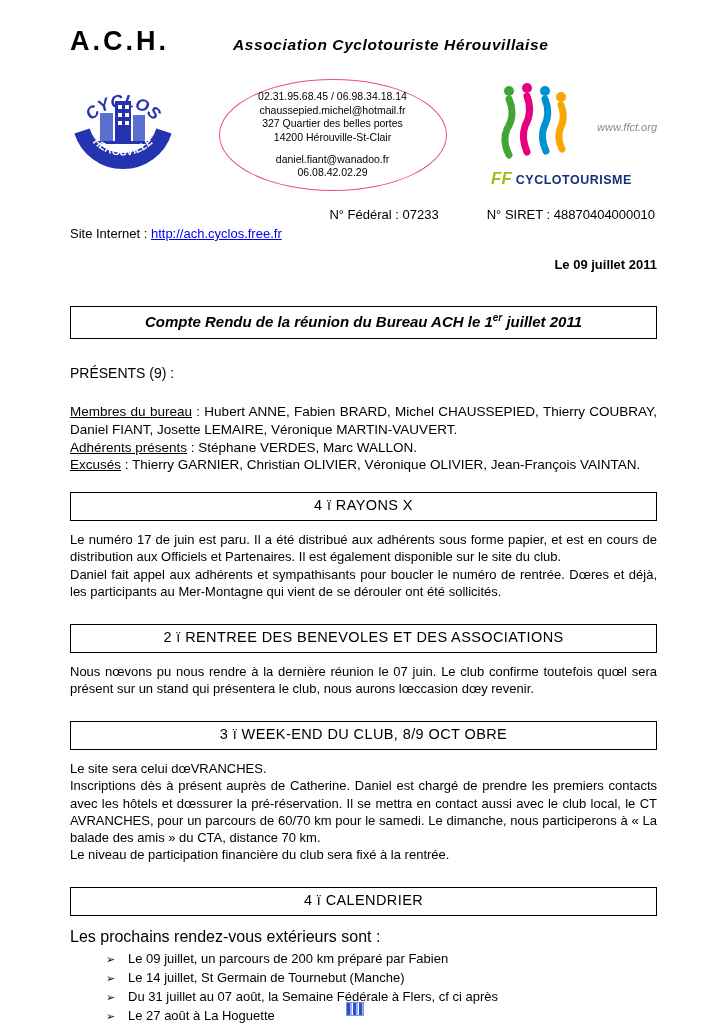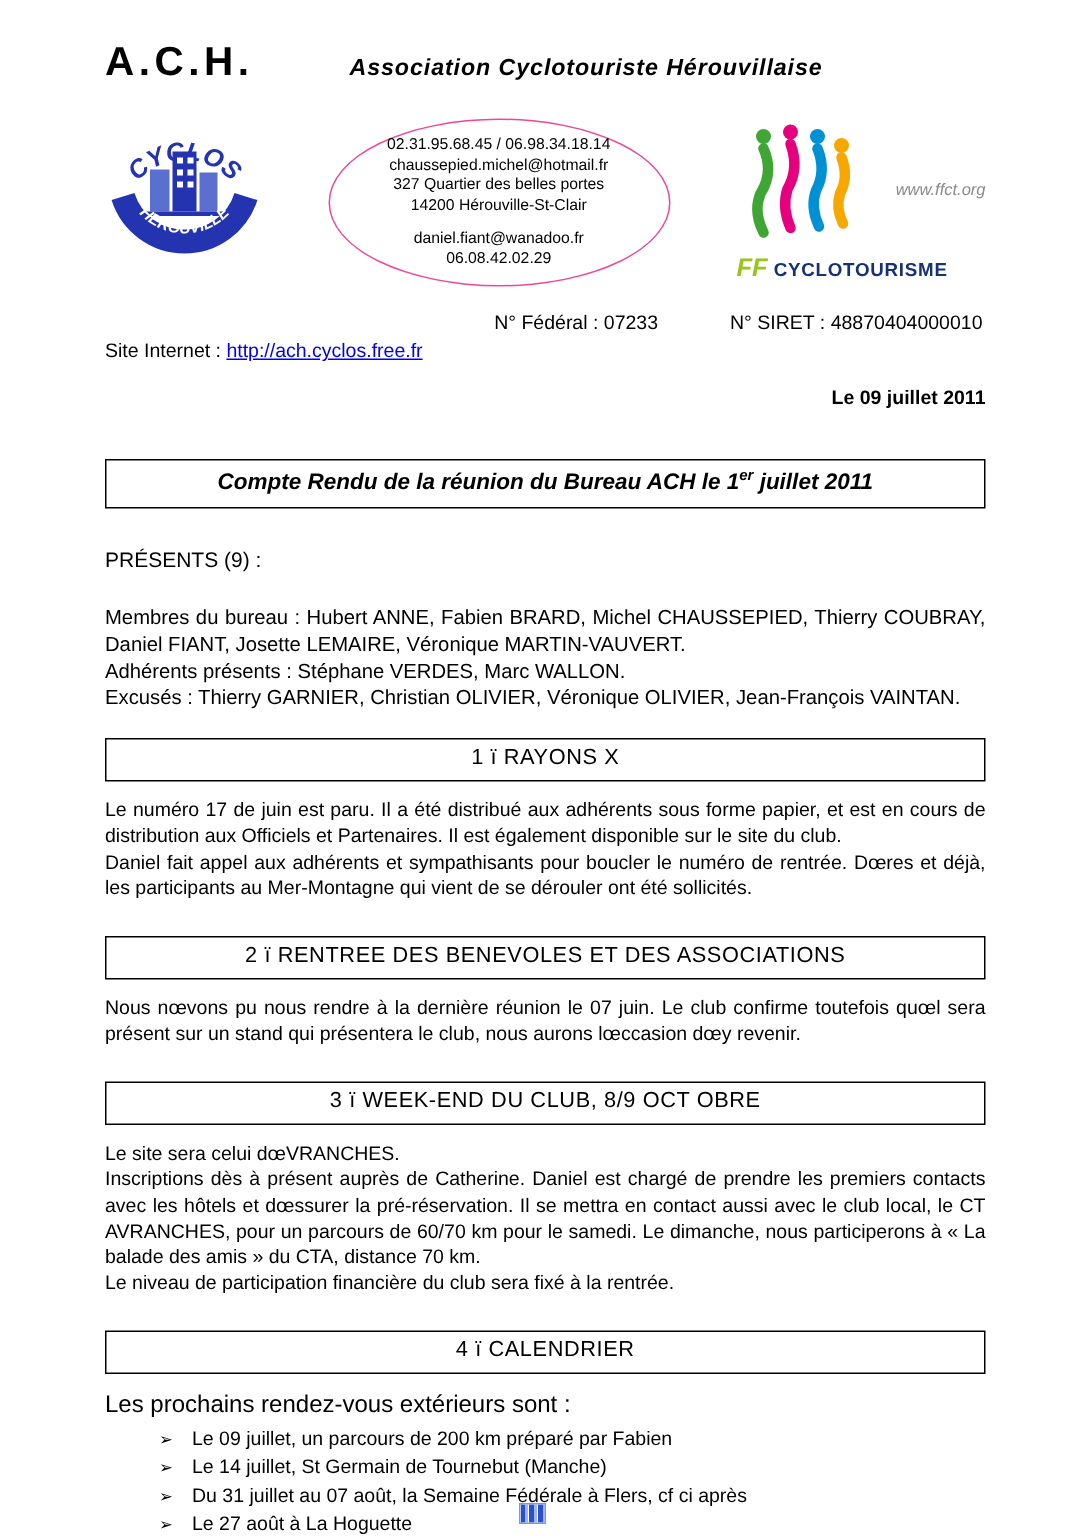--- a/index.html
+++ b/index.html
@@ -50,21 +50,21 @@
   .title-box {
     margin-top: 34px; border: 1px solid #000;
     text-align: center; font-weight: bold; font-style: italic;
     font-size: 15px; padding: 5px 0 8px;
   }
   .title-box sup { font-size: 10px; }
 
   
   .presents-heading { margin-top: 26px; font-size: 14px; }
   .attendance { margin-top: 22px; font-size: 13.5px; line-height: 1.32; text-align: justify; }
-  .u { }
+  .u { text-decoration: underline; }
 
   .section-box {
     margin-top: 18px; border: 1px solid #000;
     text-align: center; font-size: 14.5px; letter-spacing: .4px;
     padding: 4px 0 7px;
   }
   .section-box.sp { margin-top: 24px; }
   .section-body { margin-top: 10px; font-size: 13px; line-height: 1.32; text-align: justify; }
   .section-body p { margin: 0; }
 
@@ -173,21 +173,21 @@
         <span class="u">Membres du bureau</span><span> :  Hubert ANNE, Fabien BRARD, Michel CHAUSSEPIED, Thierry COUBRAY, Daniel FIANT, Josette LEMAIRE, Véronique MARTIN-VAUVERT.</span>
       </div>
       <div>
         <span class="u">Adhérents présents</span><span> : Stéphane VERDES, Marc WALLON.</span>
       </div>
       <div>
         <span class="u">Excusés</span><span> :  Thierry GARNIER, Christian OLIVIER, Véronique OLIVIER, Jean-François VAINTAN.</span>
       </div>
     </div>
 
-    <div class="section-box">1 ï  RAYONS X</div>
+    <div class="section-box">4 ï  RAYONS X</div>
     <div class="section-body">
       <p>Le numéro 17 de juin est paru. Il a été distribué aux adhérents sous forme papier, et est en cours de distribution aux Officiels et Partenaires. Il est également disponible sur le site du club.</p>
       <p>Daniel fait appel aux adhérents et sympathisants pour boucler le numéro de rentrée. Dœres et déjà, les participants au Mer-Montagne qui vient de se dérouler ont été sollicités.</p>
     </div>
 
     <div class="section-box sp">2 ï  RENTREE DES BENEVOLES ET DES ASSOCIATIONS</div>
     <div class="section-body">
       <p>Nous nœvons pu nous rendre à la dernière réunion le 07 juin. Le club confirme toutefois quœl sera présent sur un stand qui présentera le club, nous aurons lœccasion dœy revenir.</p>
     </div>
 

